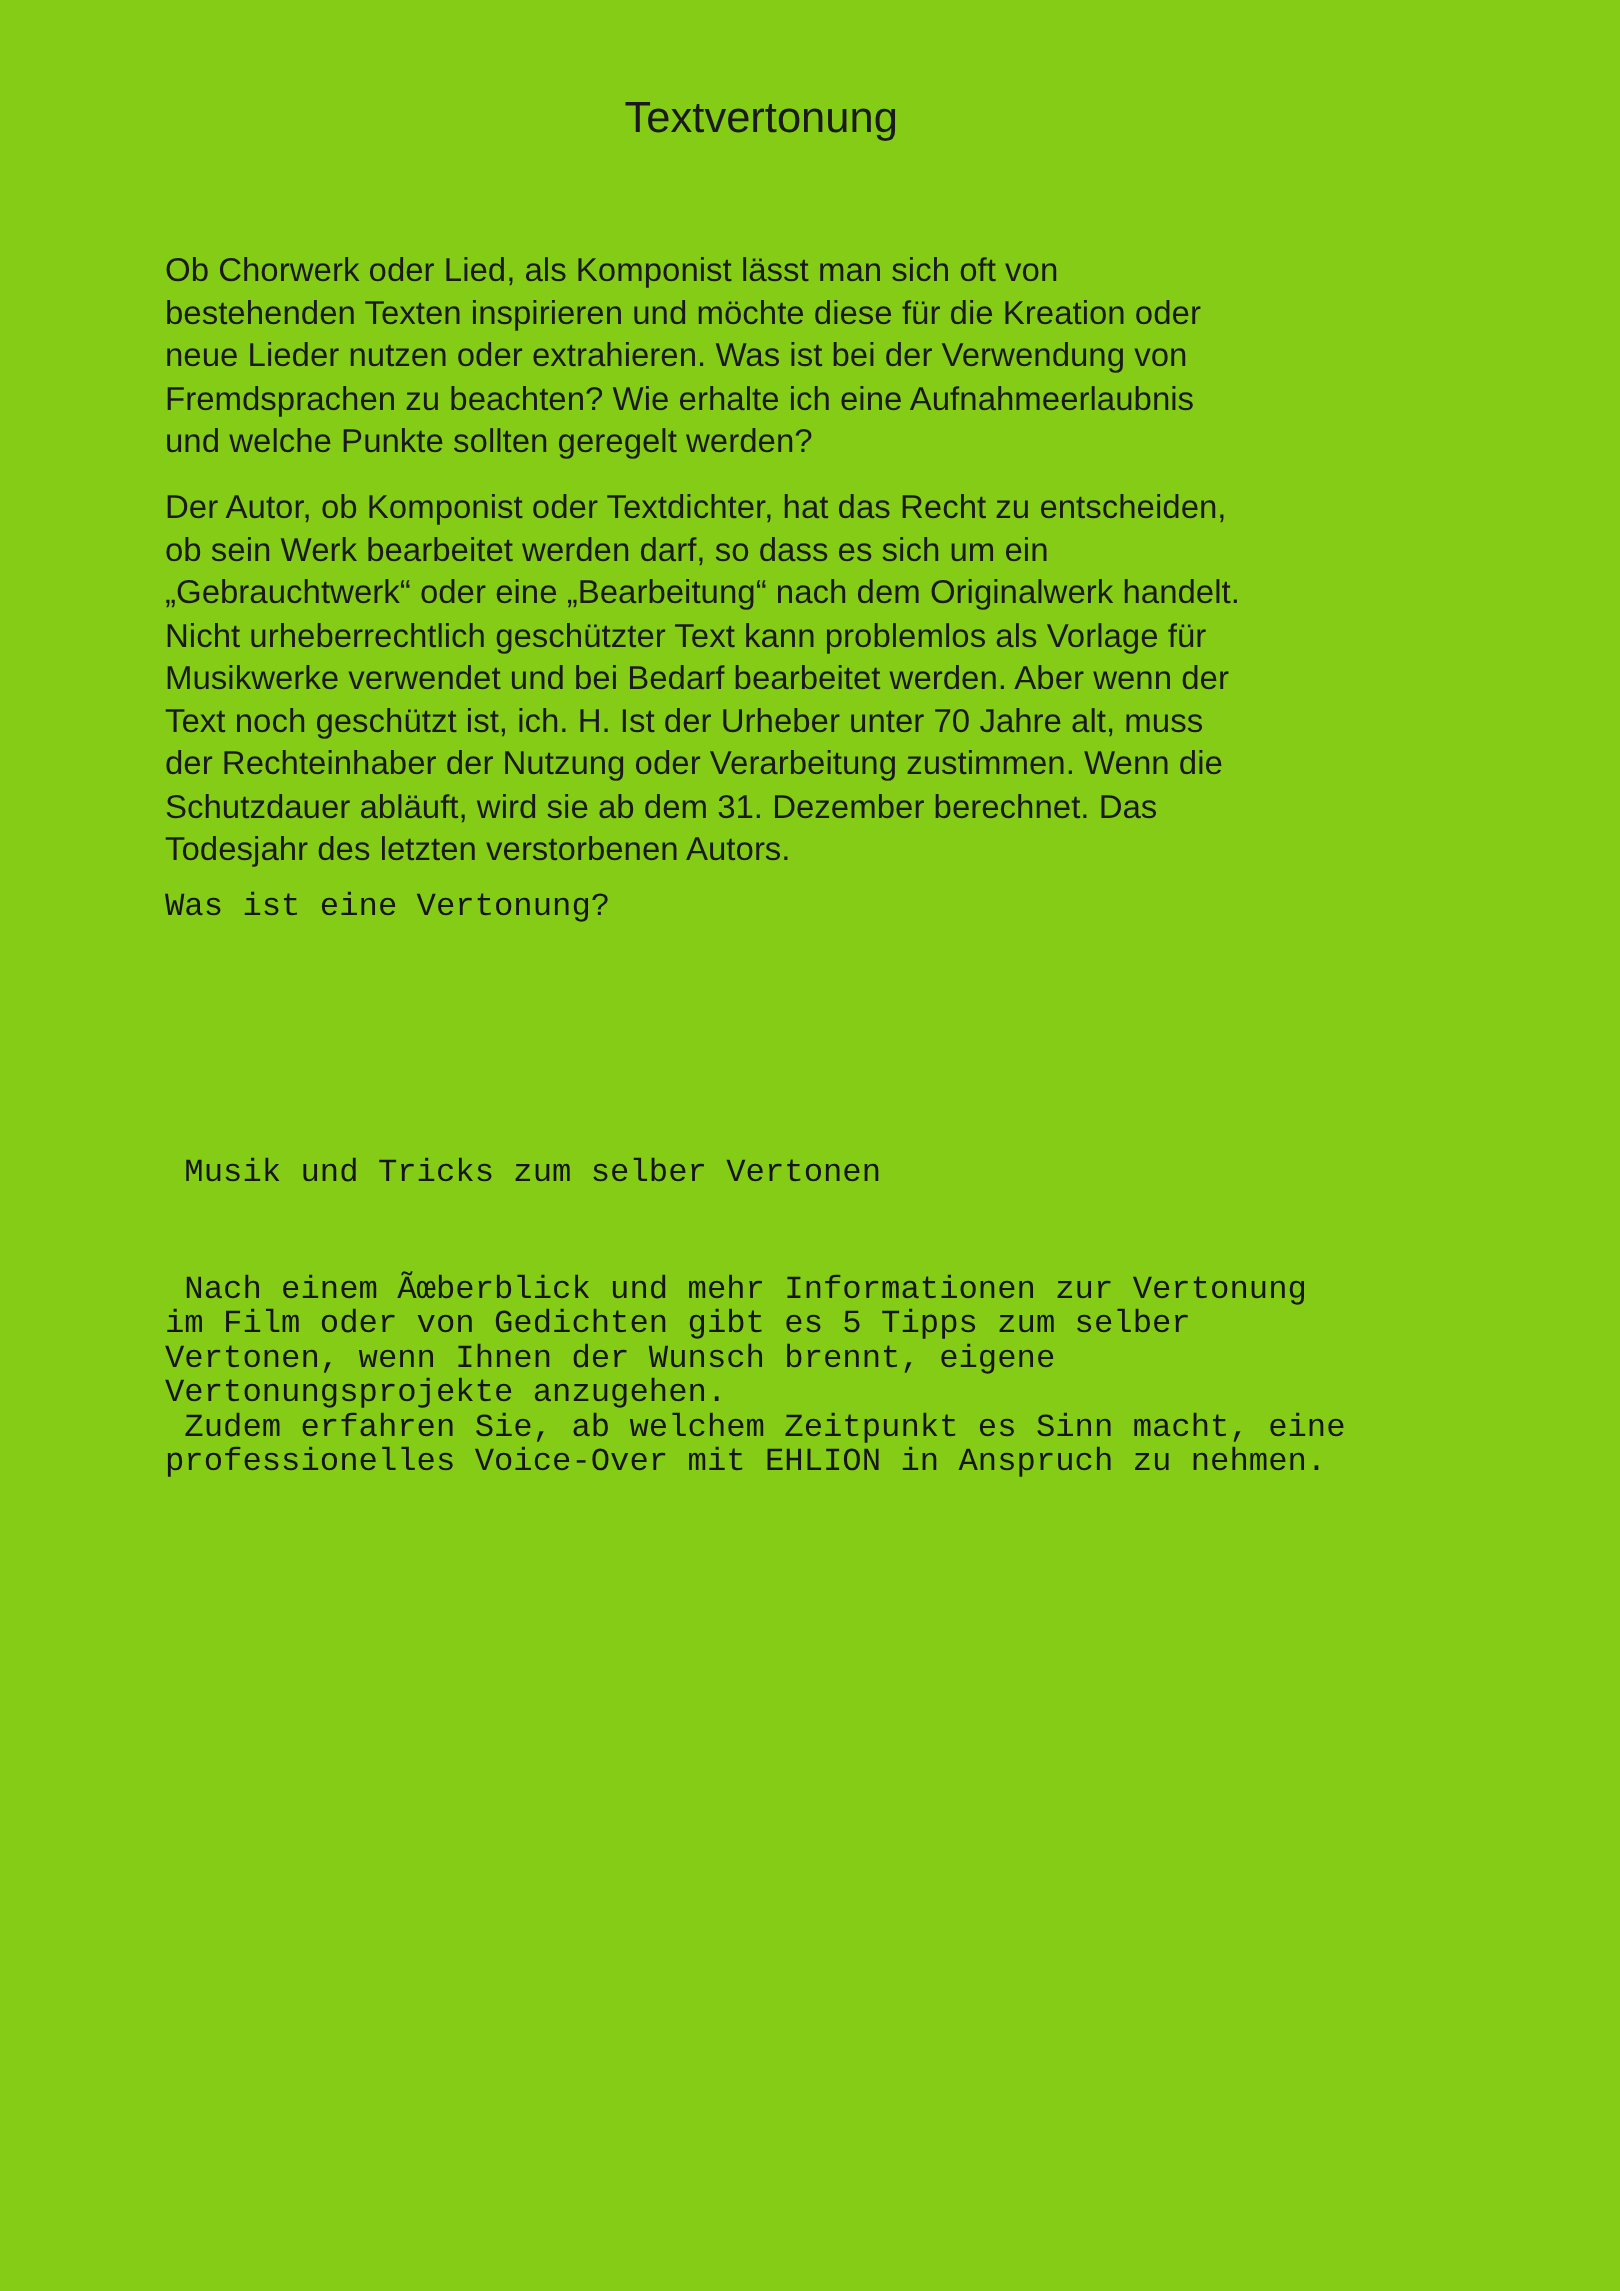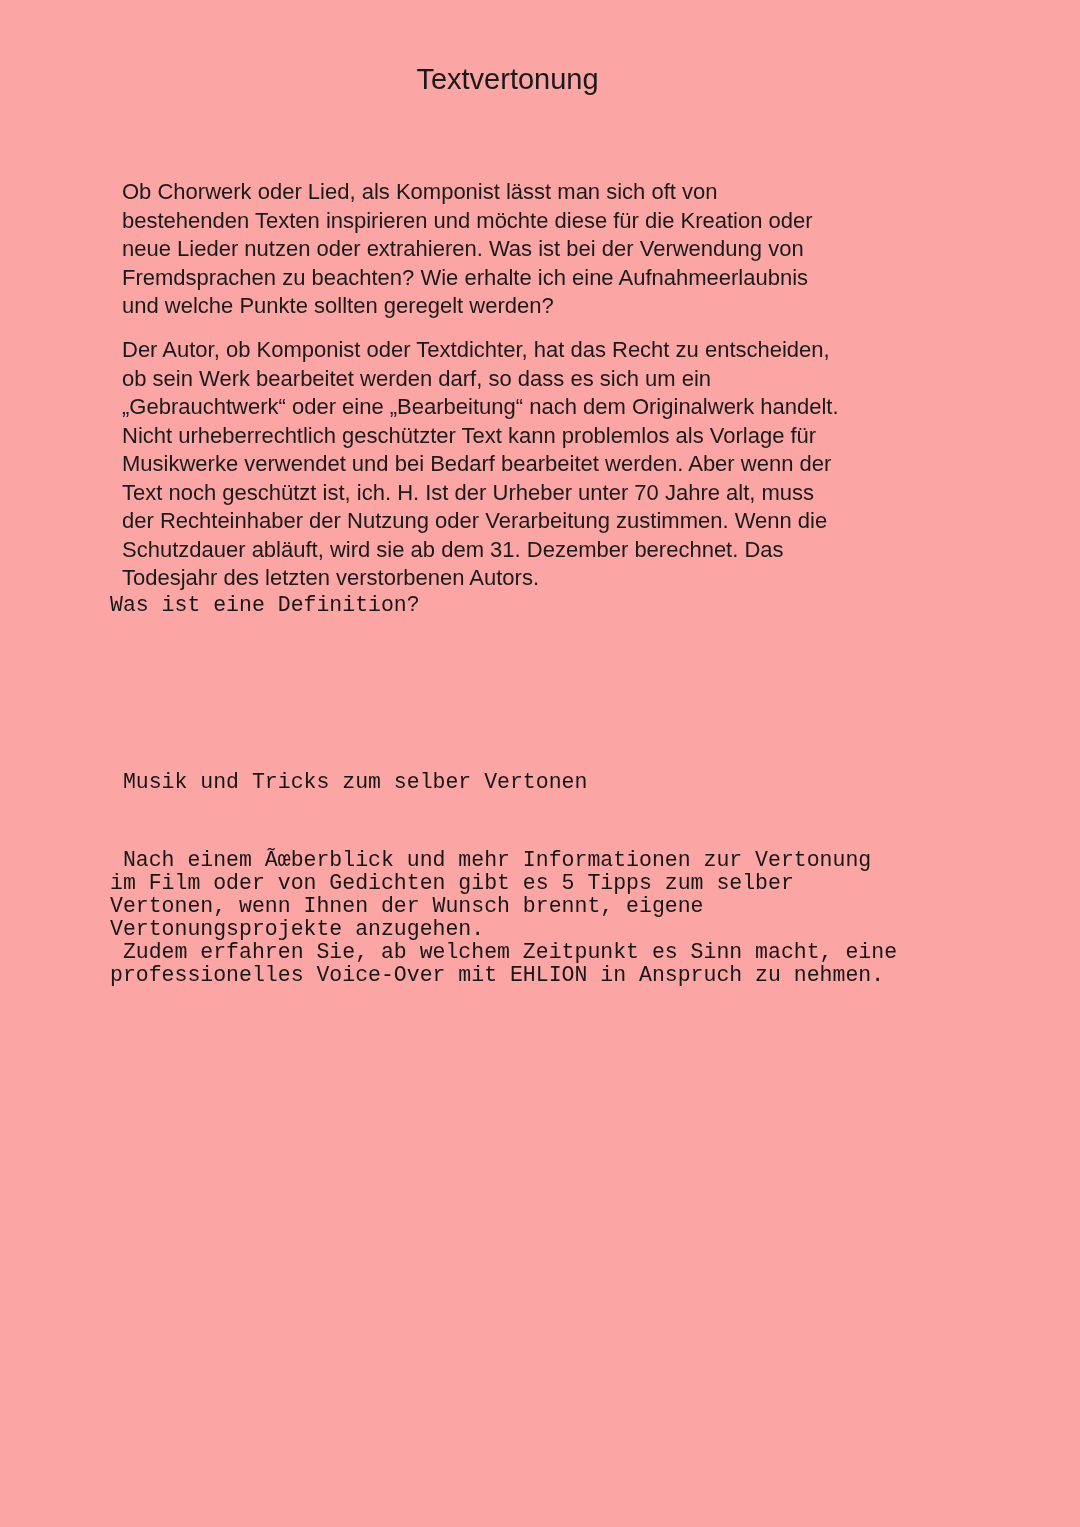--- a/index.html
+++ b/index.html
@@ -4,21 +4,21 @@
 <style>
   html, body {
     margin: 0;
     padding: 0;
     background: #ffffff;
   }
   .page {
     position: relative;
     width: 1080px;
     height: 1527px;
-    background: #fca5a5;
+    background: #84cc16;
     overflow: hidden;
     color: #1a1a1a;
   }
   .title {
     position: absolute;
     left: 110px;
     top: 60px;
     width: 795px;
     margin: 0;
     text-align: center;
@@ -26,21 +26,21 @@
     font-weight: 400;
     font-size: 29px;
     line-height: 38px;
     color: #1a1a1a;
     white-space: pre;
   }
   .sans-para {
     position: absolute;
     left: 110px;
     width: 840px;
-    margin: 12px;
+    margin: 0;
     font-family: "Liberation Sans", sans-serif;
     font-weight: 400;
     font-size: 22px;
     line-height: 28.5px;
     color: #1a1a1a;
     white-space: pre;
   }
   .mono-block {
     position: absolute;
     left: 110px;
@@ -75,21 +75,21 @@
   <div class="sans-para p2">Der Autor, ob Komponist oder Textdichter, hat das Recht zu entscheiden,
 ob sein Werk bearbeitet werden darf, so dass es sich um ein
 „Gebrauchtwerk“ oder eine „Bearbeitung“ nach dem Originalwerk handelt.
 Nicht urheberrechtlich geschützter Text kann problemlos als Vorlage für
 Musikwerke verwendet und bei Bedarf bearbeitet werden. Aber wenn der
 Text noch geschützt ist, ich. H. Ist der Urheber unter 70 Jahre alt, muss
 der Rechteinhaber der Nutzung oder Verarbeitung zustimmen. Wenn die
 Schutzdauer abläuft, wird sie ab dem 31. Dezember berechnet. Das
 Todesjahr des letzten verstorbenen Autors.</div>
 
-  <div class="mono-block m-h1">Was ist eine Definition?</div>
+  <div class="mono-block m-h1">Was ist eine Vertonung?</div>
 
 
   <div class="mono-block m-h2"> Musik und Tricks zum selber Vertonen</div>
 
   <div class="mono-block m-p2"> Nach einem Ãœberblick und mehr Informationen zur Vertonung
 im Film oder von Gedichten gibt es 5 Tipps zum selber
 Vertonen, wenn Ihnen der Wunsch brennt, eigene
 Vertonungsprojekte anzugehen.
  Zudem erfahren Sie, ab welchem Zeitpunkt es Sinn macht, eine
 professionelles Voice-Over mit EHLION in Anspruch zu nehmen.</div>

